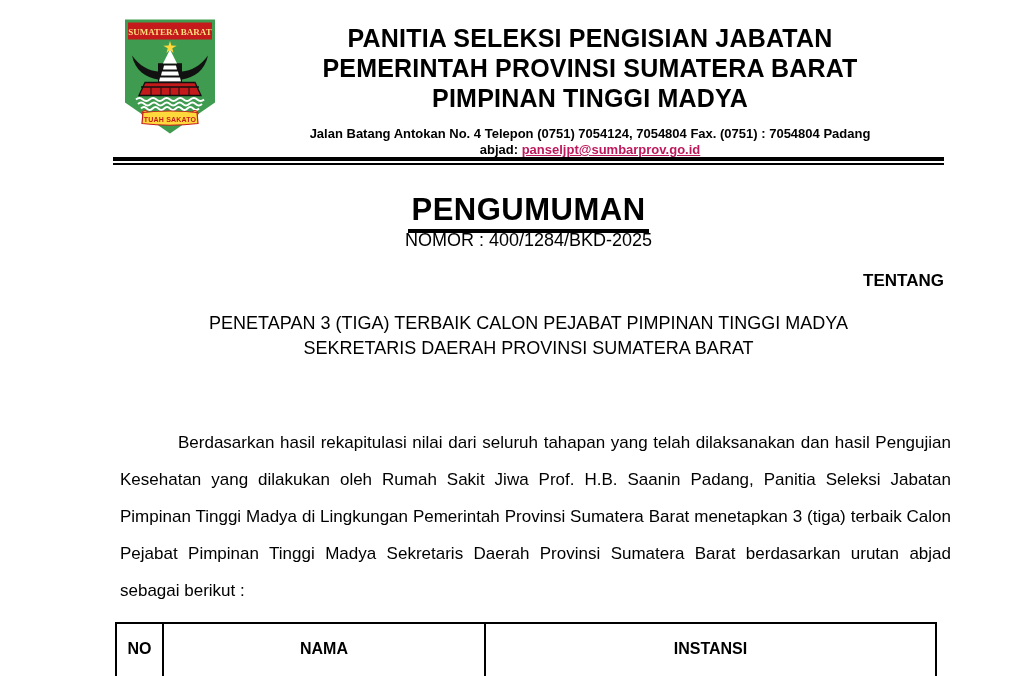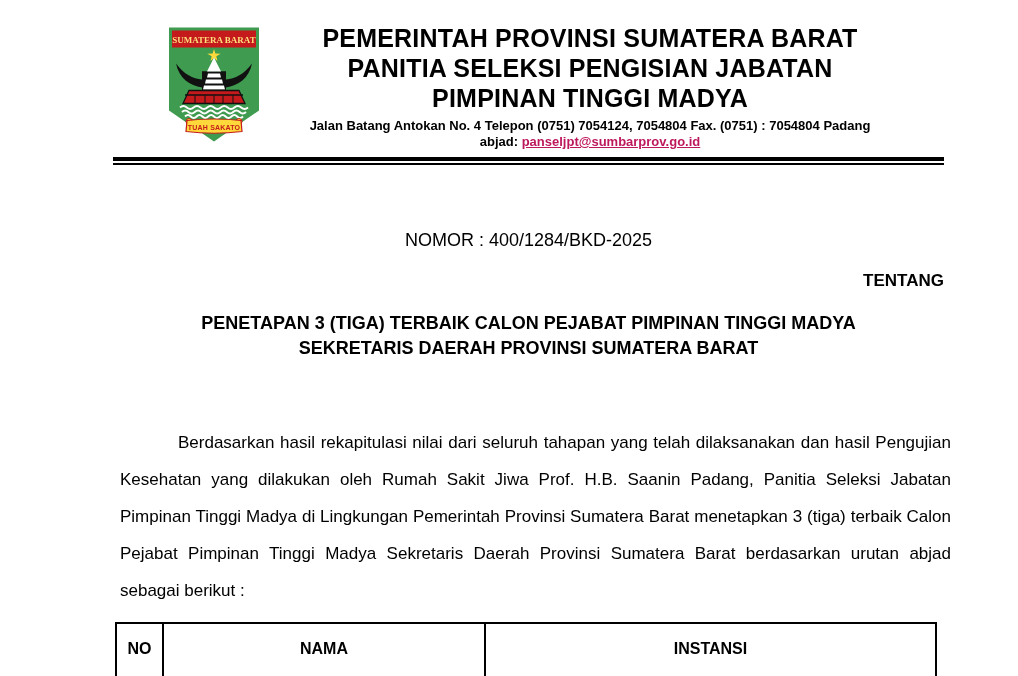--- a/index.html
+++ b/index.html
@@ -3,40 +3,40 @@
 <meta charset="utf-8">
 <style>
   * { margin:0; padding:0; box-sizing:border-box; }
   html,body { width:1018px; height:676px; background:#fff; overflow:hidden; }
   .page {
     position:relative; width:1018px; height:676px; background:#fff;
     font-family:"Liberation Sans", sans-serif; color:#000; overflow:hidden;
   }
 
   
-  .logo { position:absolute; left:121px; top:24px; width:98px; height:122px;margin-left:44px; }
+  .logo { position:absolute; left:121px; top:16px; width:98px; height:122px; }
   .lh-text { position:absolute; left:236px; top:23px; width:708px; text-align:center; }
   .org-line { font-size:25px; font-weight:bold; line-height:30px; letter-spacing:0.2px; white-space:nowrap; }
-  .lh-address { font-size:13px; font-weight:bold; line-height:16px; margin-top:5px; white-space:nowrap;text-align:center; }
+  .lh-address { font-size:13px; font-weight:bold; line-height:16px; margin-top:13px; white-space:nowrap;text-align:center; }
   .lh-email { font-size:13px; font-weight:bold; line-height:16px; }
   .lh-email a { color:#be185d; text-decoration:underline; }
 
   .divider { position:absolute; left:113px; top:157px; width:831px; border-top:4px solid #000; }
   .divider::after { content:""; display:block; margin-top:2px; border-top:2px solid #000; }
 
   
   .center-block { position:absolute; left:113px; width:831px; text-align:center; }
   .heading { top:192px; }
   .heading span {
     font-size:31px; font-weight:bold; letter-spacing:0.5px;
     border-bottom:4px solid #000; padding:0 3px 1px 3px; display:inline-block;
   }
   .nomor { top:230px; font-size:18px; }
   .tentang { top:271px; font-size:17px; font-weight:bold;text-align:right; }
-  .doc-title { top:311px; font-size:18px; font-weight:bold; line-height:25px; }
+  .doc-title { top:311px; font-size:18px; font-weight:normal; line-height:25px; }
 
   .para {
     position:absolute; left:120px; top:424px; width:831px;
     font-size:17px; line-height:37px; text-align:justify; text-indent:58px;
   }
 
   
   .sel-table {
     position:absolute; left:115px; top:622px; width:820px;
     border-collapse:collapse; table-layout:fixed;
@@ -85,29 +85,32 @@
       <path d="M20,92 q2.9,-3 5.8,0 t5.8,0 t5.8,0 t5.8,0 t5.8,0 t5.8,0 t5.8,0 t5.8,0 t5.8,0 t5.8,0" fill="none" stroke="#fff" stroke-width="2"></path>
 
       <circle cx="24" cy="97" r="3" fill="#FFD93B" stroke="#C51A1B" stroke-width="1"></circle>
       <circle cx="74" cy="97" r="3" fill="#FFD93B" stroke="#C51A1B" stroke-width="1"></circle>
       <path d="M22,96 Q49,93 76,96 L77,107 Q49,110.5 21,107 Z" fill="#FFD93B" stroke="#C51A1B" stroke-width="1.2"></path>
       <text x="49" y="105" font-size="7" font-weight="bold" fill="#C51A1B" text-anchor="middle" font-family="Liberation Sans, sans-serif" letter-spacing="0.2">TUAH SAKATO</text>
     </svg>
   </div>
 
   <div class="lh-text">
+    <div class="org-line">PANITIA SELEKSI PENGISIAN JABATAN</div>
     <div class="org-line">PEMERINTAH PROVINSI SUMATERA BARAT</div>
-    <div class="org-line">PANITIA SELEKSI PENGISIAN JABATAN</div>
     <div class="org-line">PIMPINAN TINGGI MADYA</div>
     <div class="lh-address">Jalan Batang Antokan No. 4 Telepon (0751) 7054124, 7054804 Fax. (0751) : 7054804 Padang</div>
     <div class="lh-email"><span>abjad:</span>&nbsp;<a href="#">panseljpt@sumbarprov.go.id</a></div>
   </div>
 
   <div class="divider"></div>
 
+  <div class="center-block heading">
+    <span>PENGUMUMAN</span>
+  </div>
   <div class="center-block nomor">NOMOR : 400/1284/BKD-2025</div>
   <div class="center-block tentang">TENTANG</div>
 
   <div class="center-block doc-title">
     <div>PENETAPAN 3 (TIGA) TERBAIK CALON PEJABAT PIMPINAN TINGGI MADYA</div>
     <div>SEKRETARIS DAERAH PROVINSI SUMATERA BARAT</div>
   </div>
 
   <div class="para">Berdasarkan hasil rekapitulasi nilai dari seluruh tahapan yang telah dilaksanakan dan hasil Pengujian Kesehatan yang dilakukan oleh Rumah Sakit Jiwa Prof. H.B. Saanin Padang, Panitia Seleksi Jabatan Pimpinan Tinggi Madya di Lingkungan Pemerintah Provinsi Sumatera Barat menetapkan 3 (tiga) terbaik Calon Pejabat Pimpinan Tinggi Madya Sekretaris Daerah Provinsi Sumatera Barat berdasarkan urutan abjad sebagai berikut :</div>
 

